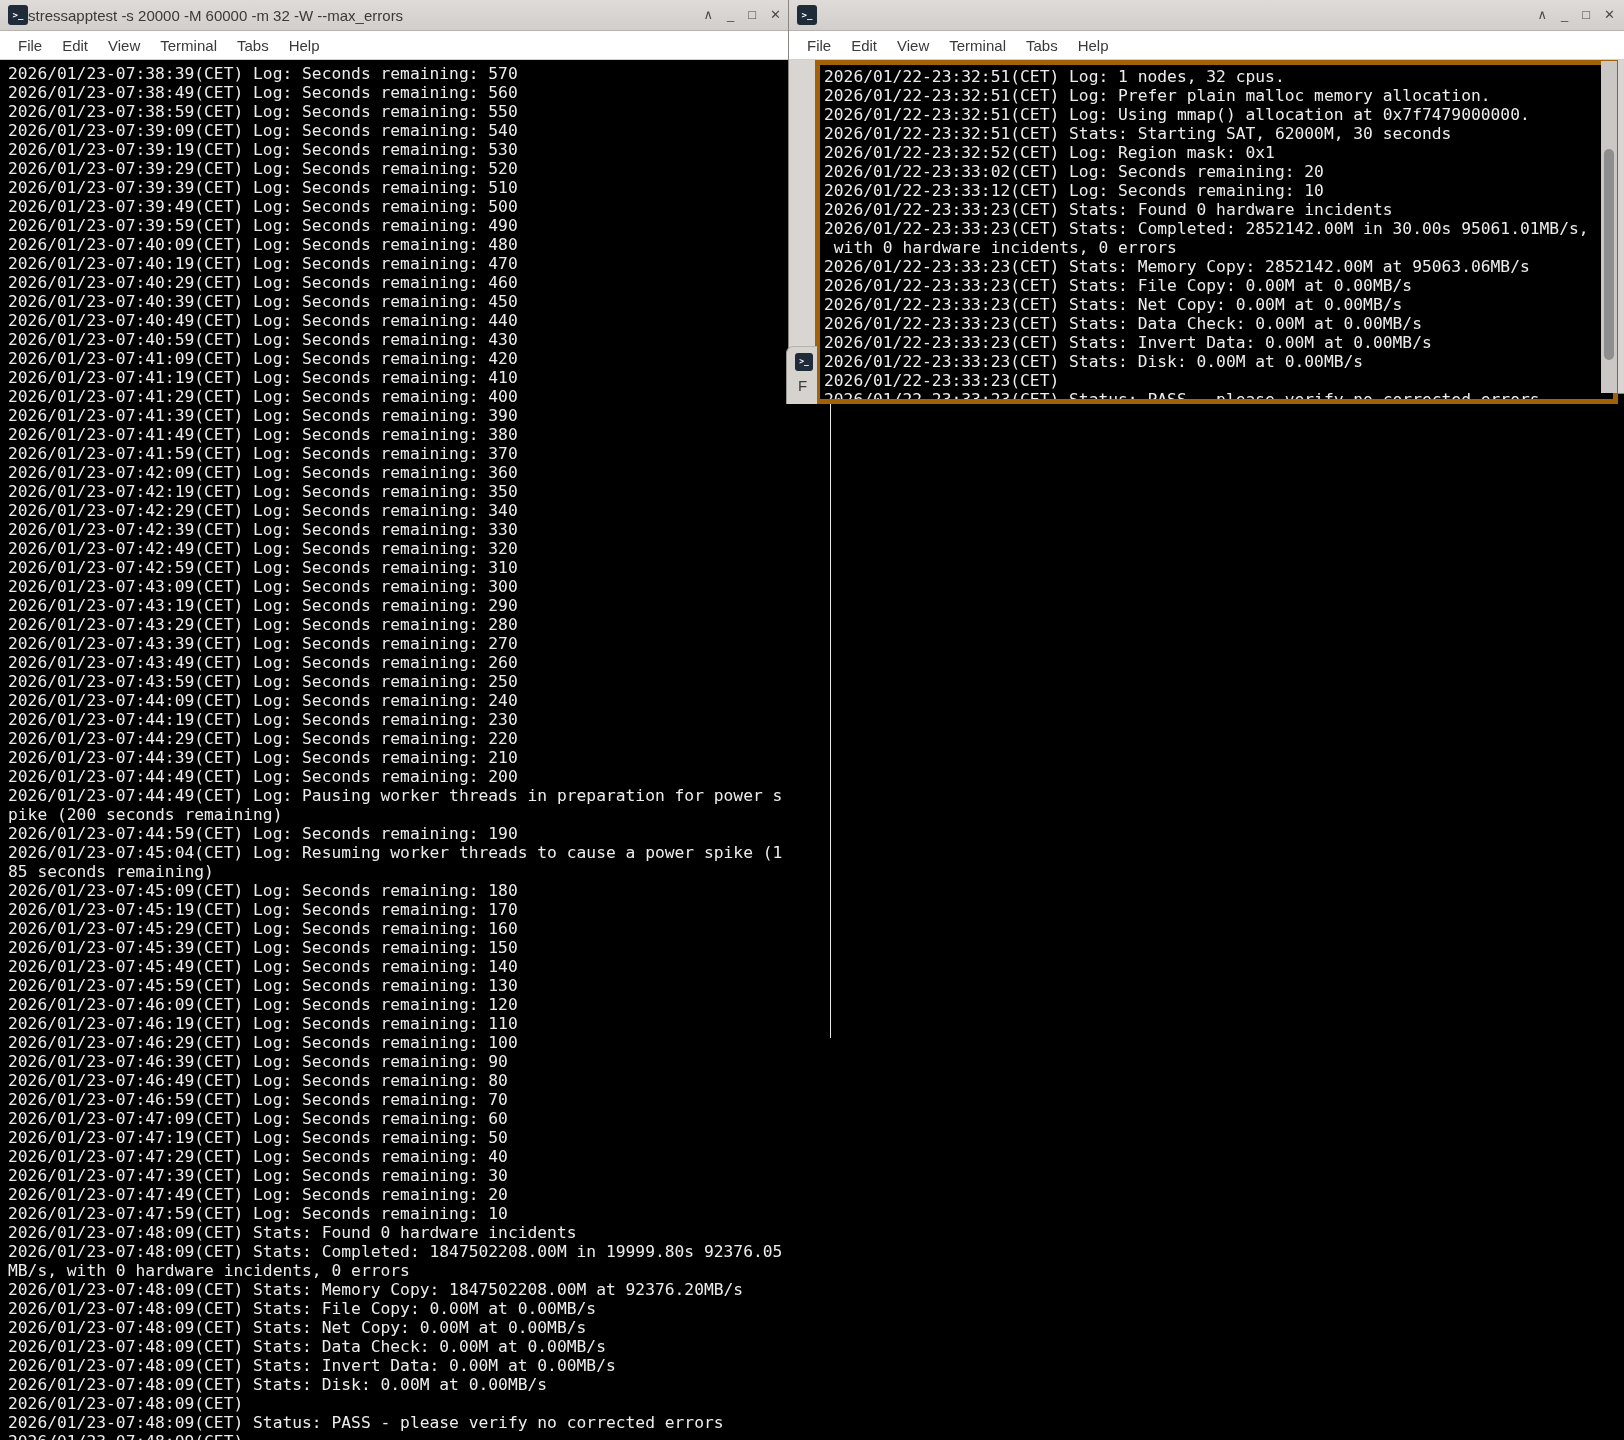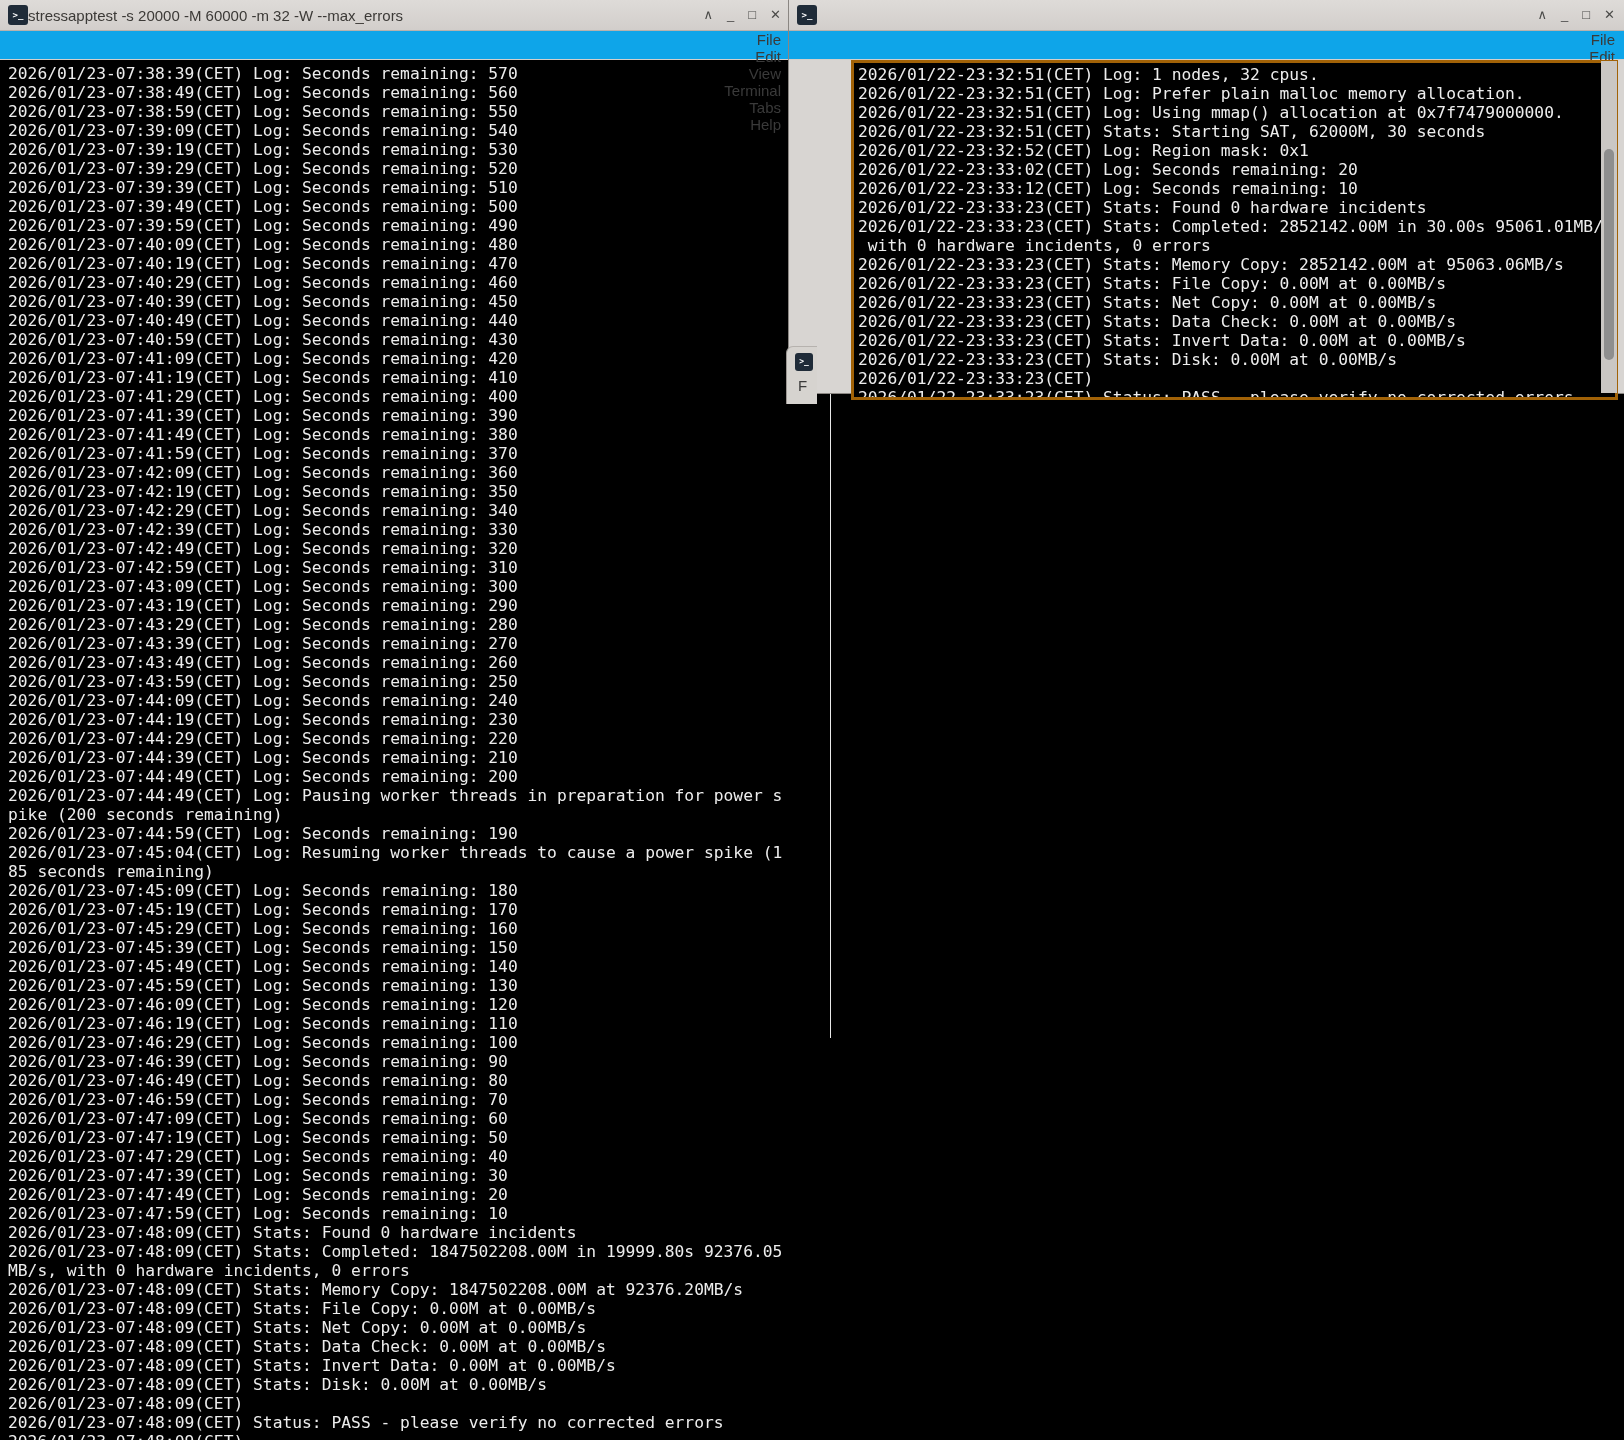--- a/index.html
+++ b/index.html
@@ -6,35 +6,35 @@
   body{width:1624px;height:1440px;background:#000;position:relative;overflow:hidden;
        font-family:"Liberation Sans", sans-serif;}
   .window{position:absolute;background:#d8d5d2;}
   .titlebar{height:30px;background:linear-gradient(#dedbd8,#d2cecb);border-bottom:1px solid #b6b2ae;
             display:flex;align-items:center;position:relative;}
   .app-icon{width:20px;height:20px;background:#1f2b38;border-radius:3px;margin-left:8px;
             color:#fff;font:bold 9px/20px "DejaVu Sans Mono",monospace;text-align:center;flex:0 0 auto;}
   .title-text{position:absolute;left:0;right:0;text-align:left;font-size:15px;color:#3c3a37;padding-left:28px;}
   .tb-buttons{position:absolute;right:10px;top:0;height:30px;display:flex;align-items:center;gap:14px;}
   .tb-btn{color:#4a4a48;font-size:13px;line-height:30px;cursor:default;}
-  .menubar{height:28px;background:#0ea5e9;border-bottom:1px solid #d4d0cc;display:flex;
-           align-items:flex-end;padding-left:8px;flex-direction:column;}
+  .menubar{height:28px;background:#ffffff;border-bottom:1px solid #d4d0cc;display:flex;
+           align-items:center;padding-left:8px;}
   .menu-item{font-size:15px;color:#3a3a3a;padding:0 10px;}
   .term{background:#000;color:#ededed;font-family:"DejaVu Sans Mono",monospace;
         font-size:16.3px;line-height:19px;white-space:pre;overflow:hidden;}
   .tl{height:19px;white-space:pre;}
   
   #win-left{left:0;top:0;width:791px;height:1440px;}
   #win-left .term{height:1382px;padding:4px 0 0 8px;}
   
   #win-right{left:788px;top:0;width:836px;height:393px;border-left:1px solid #8a8682;
              border-bottom:1px solid #8a8682;}
   #rt-wrap{position:relative;margin:0 7px 0 26px;height:334px;}
-  #rt-box{border:3px solid #a16207;background:#000;height:332px;overflow:hidden;
-          padding:2px 0 0 4px;margin-left:36px;}
+  #rt-box{border:5px solid #a16207;background:#000;height:332px;overflow:hidden;
+          padding:2px 0 0 4px;}
   #rt-scroll{position:absolute;top:1px;right:1px;bottom:1px;width:16px;background:#cac7c4;}
   #rt-thumb{position:absolute;left:3px;width:10px;border-radius:5px;background:#8e8e8e;}
   
   #win-sliver{left:786px;top:346px;width:30px;height:57px;background:#d6d3cf;
               border-left:1px solid #9a9692;border-top:1px solid #b6b2ae;
               border-top-left-radius:7px;}
   #win-sliver .app-icon{width:18px;height:18px;margin:6px 0 0 8px;font:bold 8px/18px "DejaVu Sans Mono",monospace;}
   #sliver-f{font-size:15px;color:#3a3a3a;margin:6px 0 0 11px;}
   
   #win-front{left:793px;top:402px;width:831px;height:1038px;background:#000;

